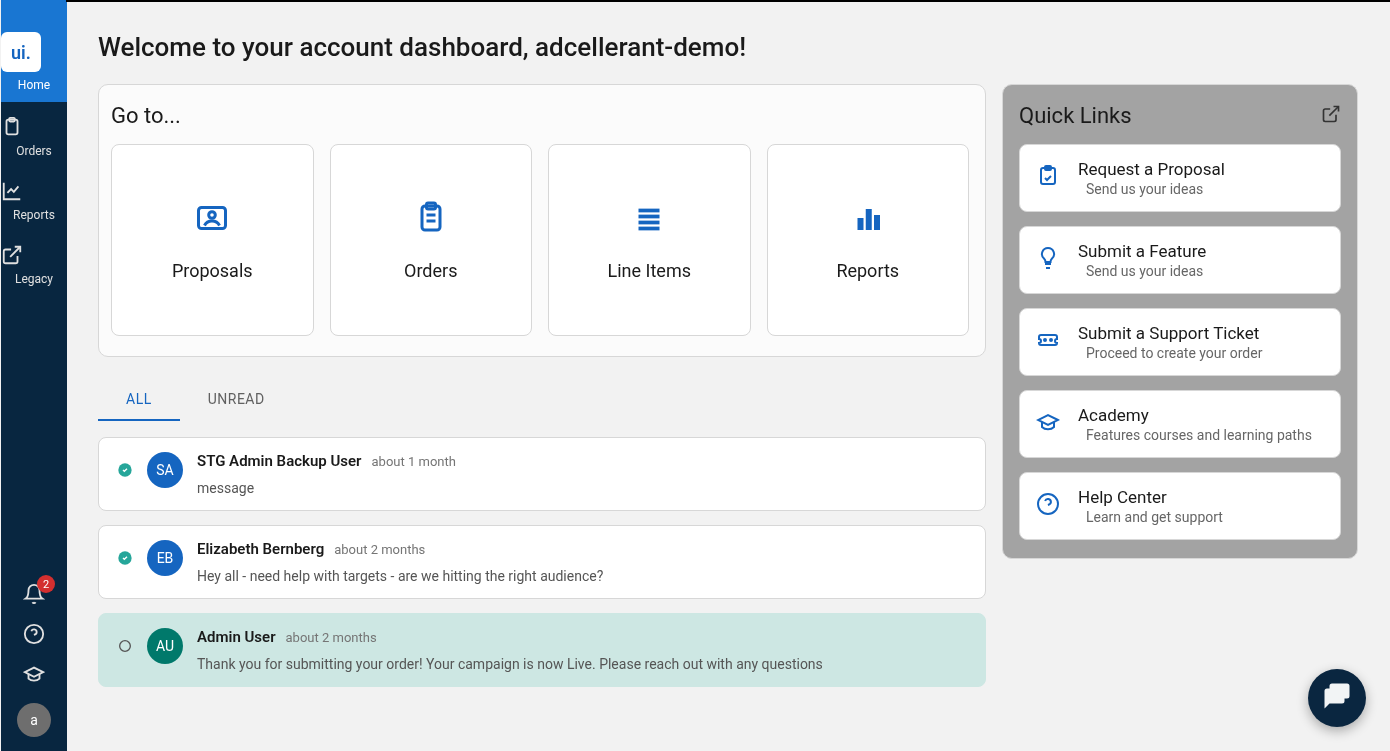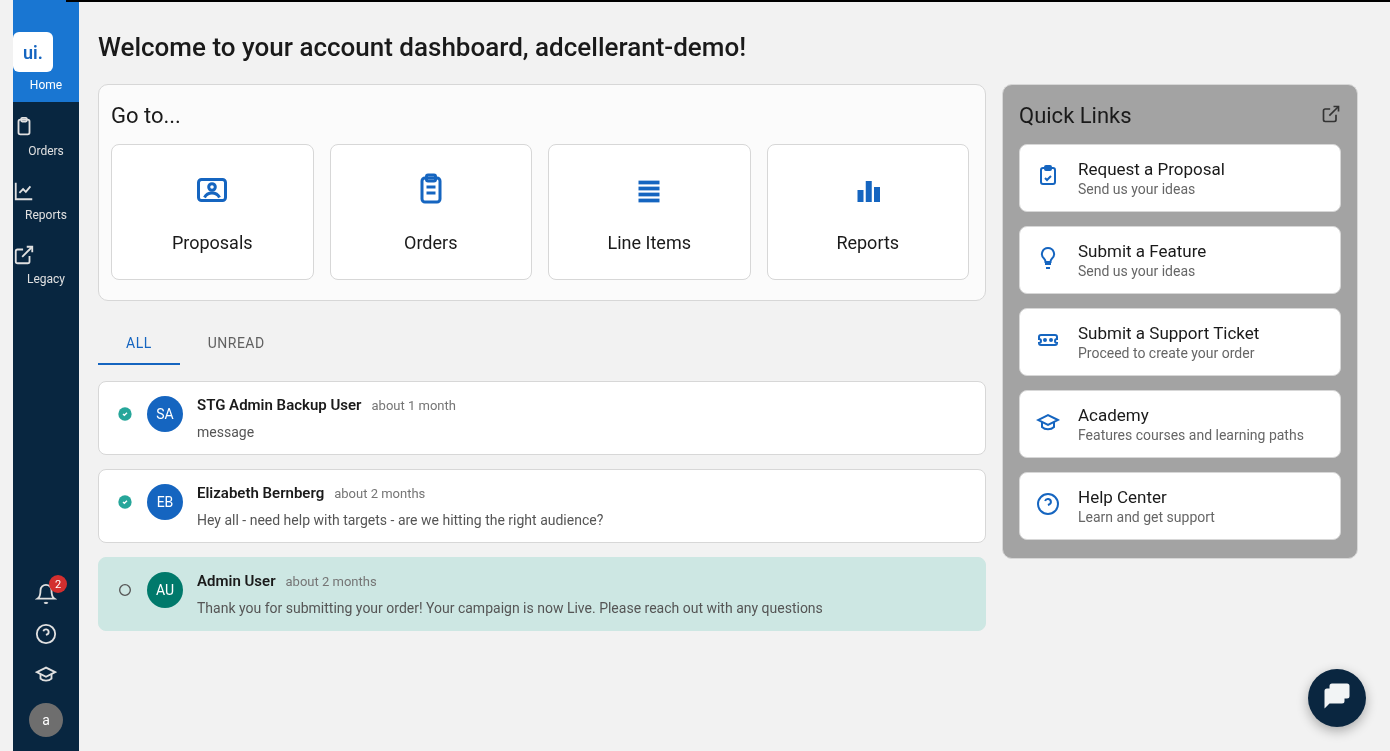--- a/index.html
+++ b/index.html
@@ -8,21 +8,21 @@
   background: #f2f2f2;
   color: #1a1a1a;
   width: 1390px;
   height: 751px;
   overflow: hidden;
   position: relative;
 }
 
 .sidebar {
   position: absolute;
-  left: 13px; top: 0;
+  left: 1px; top: 0;
   width: 66px;
   height: 751px;
   background: #082640;
   display: flex;
   flex-direction: column;
   align-items: center;
   color: #fff;
 }
 .logo-box {
   width: 40px;
@@ -134,21 +134,21 @@
 }
 .goto-grid {
   display: flex;
   gap: 16px;
 }
 .goto-item {
   flex: 1;
   border: 1px solid #d7d7d7;
   border-radius: 8px;
   background: #fff;
-  height: 136px;
+  height: 192px;
   display: flex;
   flex-direction: column;
   align-items: center;
   justify-content: center;
   gap: 24px;
   cursor: pointer;
 }
 .goto-icon { color: #1565c0; }
 .goto-label { font-size: 18px; }
 
@@ -252,21 +252,21 @@
   background: #fff;
   padding: 14px 16px;
   display: flex;
   align-items: center;
   gap: 18px;
   cursor: pointer;
 }
 .ql-icon { color: #1565c0; flex-shrink: 0; }
 .ql-body { flex: 1; }
 .ql-label { font-size: 17px; }
-.ql-sub { font-size: 14px; color: #666; margin-top: 2px; }
+.ql-sub { font-size: 14px; color: #666; margin-top: 2px; margin-left: 8px; }
 
 .chat-fab {
   position: absolute;
   right: 24px;
   bottom: 24px;
   width: 58px;
   height: 58px;
   border-radius: 50%;
   background: #0a2640;
   display: flex;

